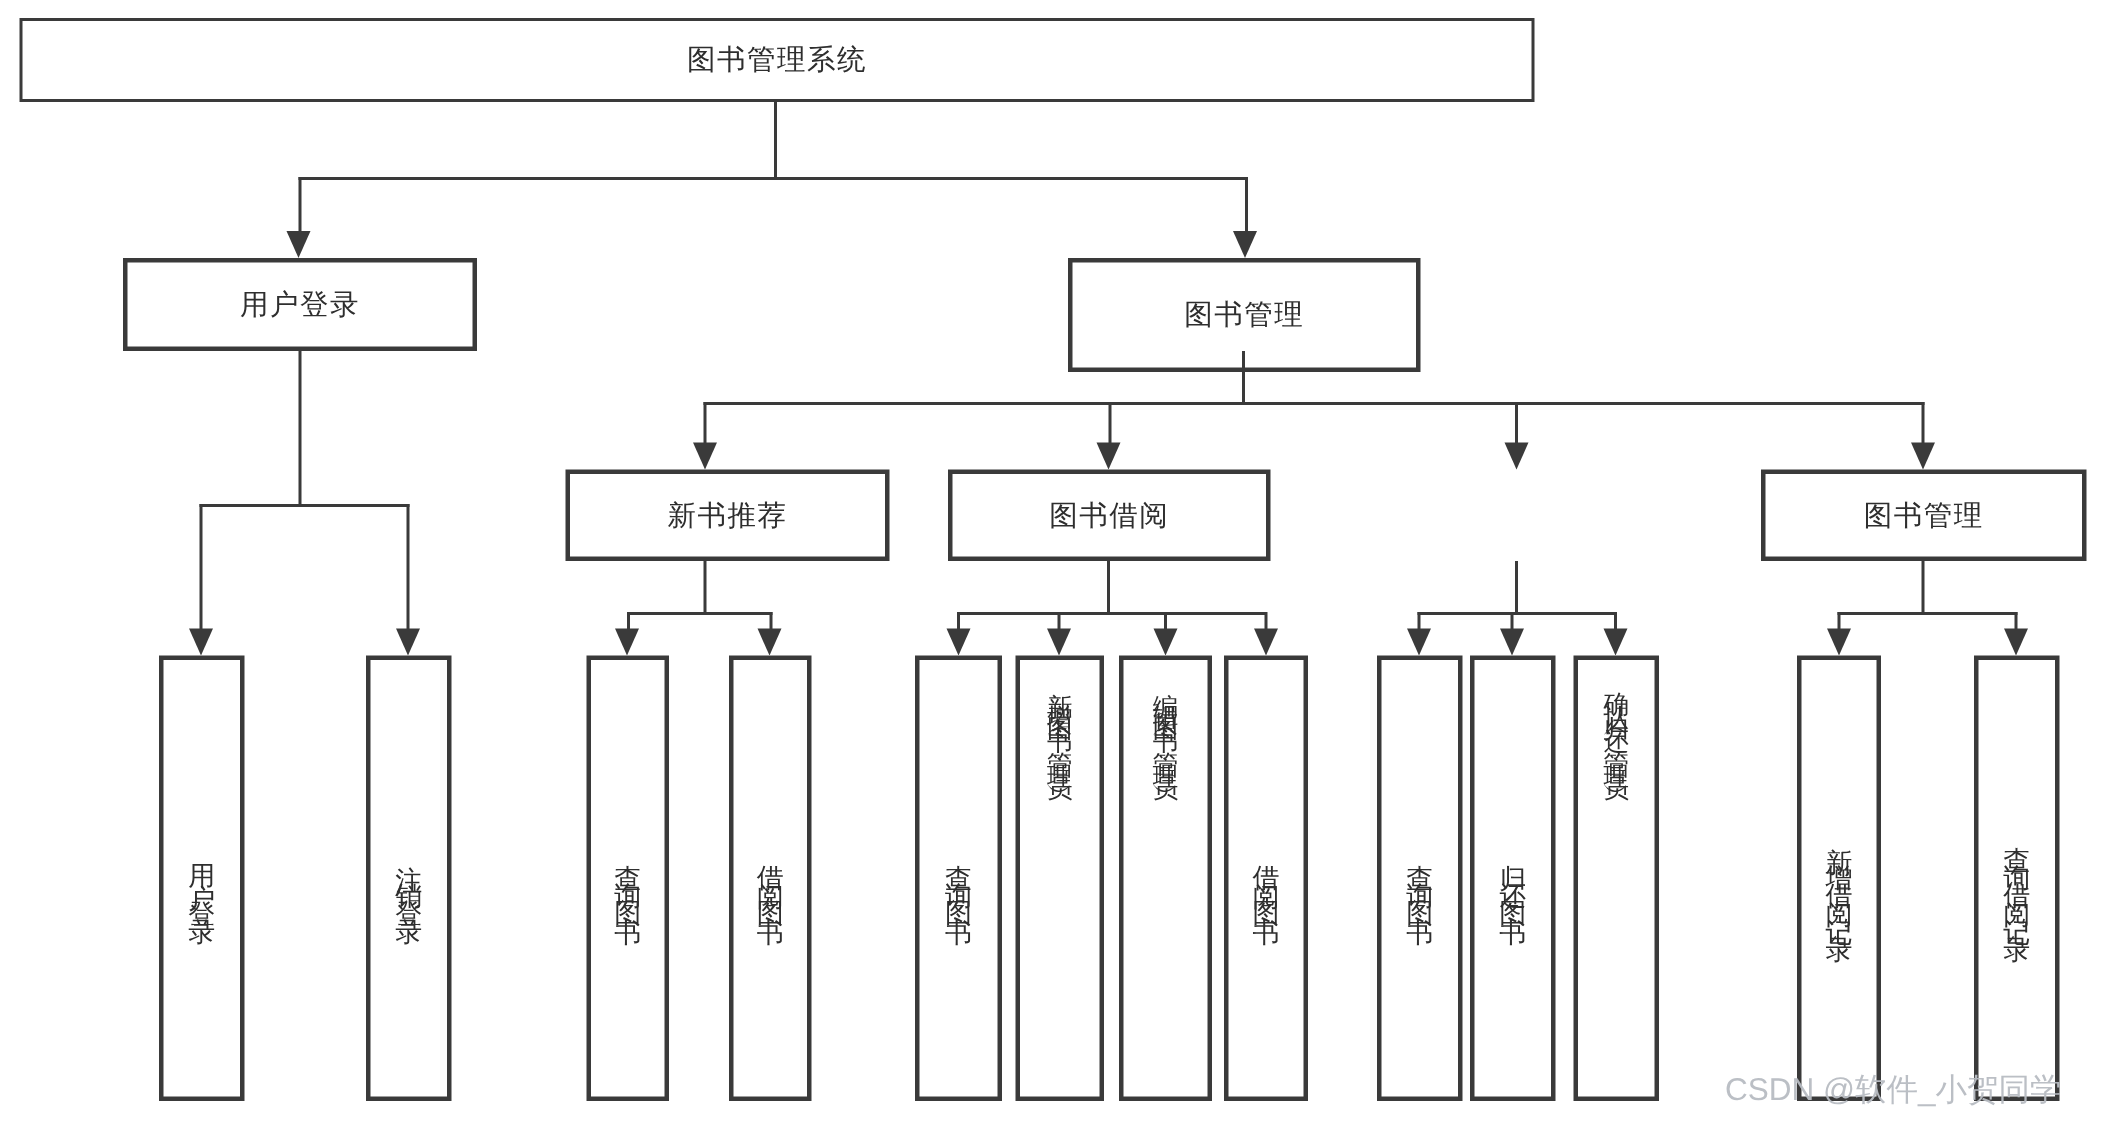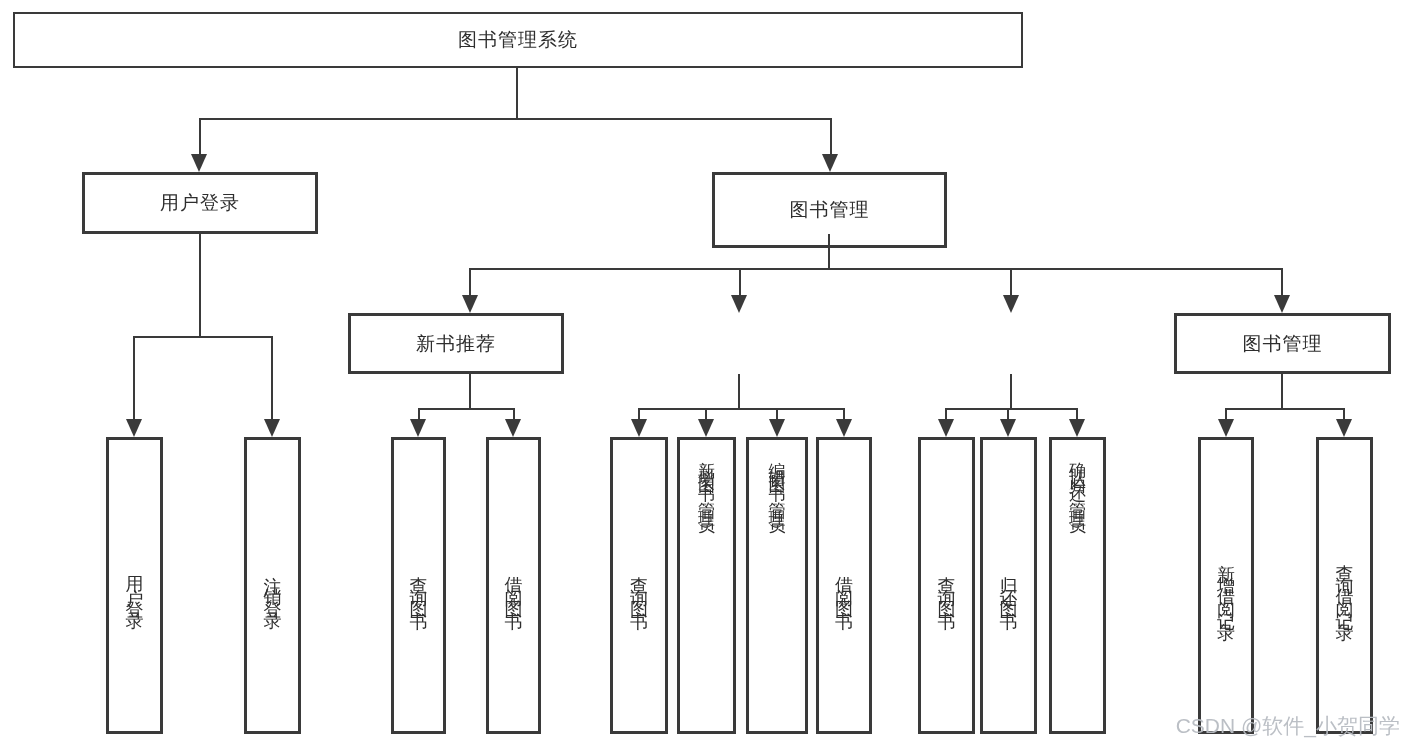--- a/index.html
+++ b/index.html
@@ -61,21 +61,20 @@
   }
   .watermark {
     position: absolute;
     left: 1150px;
     top: 712px;
     width: 250px;
     font-size: 21px;
     color: rgba(183, 188, 194, 0.95);
     white-space: nowrap;
     z-index: 10;
-    text-align: right;
   }
 </style>
 </head>
 <body>
 
 <div class="canvas">
 
   <div class="box root" style="left:13px; top:12px; width:1010px; height:56px">
     <span>图书管理系统</span>
   </div>
@@ -105,22 +104,25 @@
   <div class="hline" style="left:469px; top:268px; width:814px"></div>
   <div class="vline" style="left:469px; top:268px; height:28px"></div>
   <div class="arrow" style="left:462px; top:295px"></div>
   <div class="vline" style="left:739px; top:268px; height:28px"></div>
   <div class="arrow" style="left:731px; top:295px"></div>
   <div class="vline" style="left:1010px; top:268px; height:28px"></div>
   <div class="arrow" style="left:1003px; top:295px"></div>
   <div class="vline" style="left:1281px; top:268px; height:28px"></div>
   <div class="arrow" style="left:1274px; top:295px"></div>
 
-  <div class="box" style="left:348px; top:313px; width:216px; height:61px">
+  <div class="box" style="left:377px; top:313px; width:216px; height:61px">
     <span>新书推荐</span>
+  </div>
+  <div class="box" style="left:632px; top:313px; width:215px; height:61px">
+    <span>图书借阅</span>
   </div>
   <div class="box" style="left:1174px; top:313px; width:217px; height:61px">
     <span>图书管理</span>
   </div>
 
   <div class="vline" style="left:469px; top:374px; height:35px"></div>
   <div class="hline" style="left:418px; top:408px; width:97px"></div>
   <div class="vline" style="left:418px; top:408px; height:12px"></div>
   <div class="arrow" style="left:410px; top:419px"></div>
   <div class="vline" style="left:513px; top:408px; height:12px"></div>

